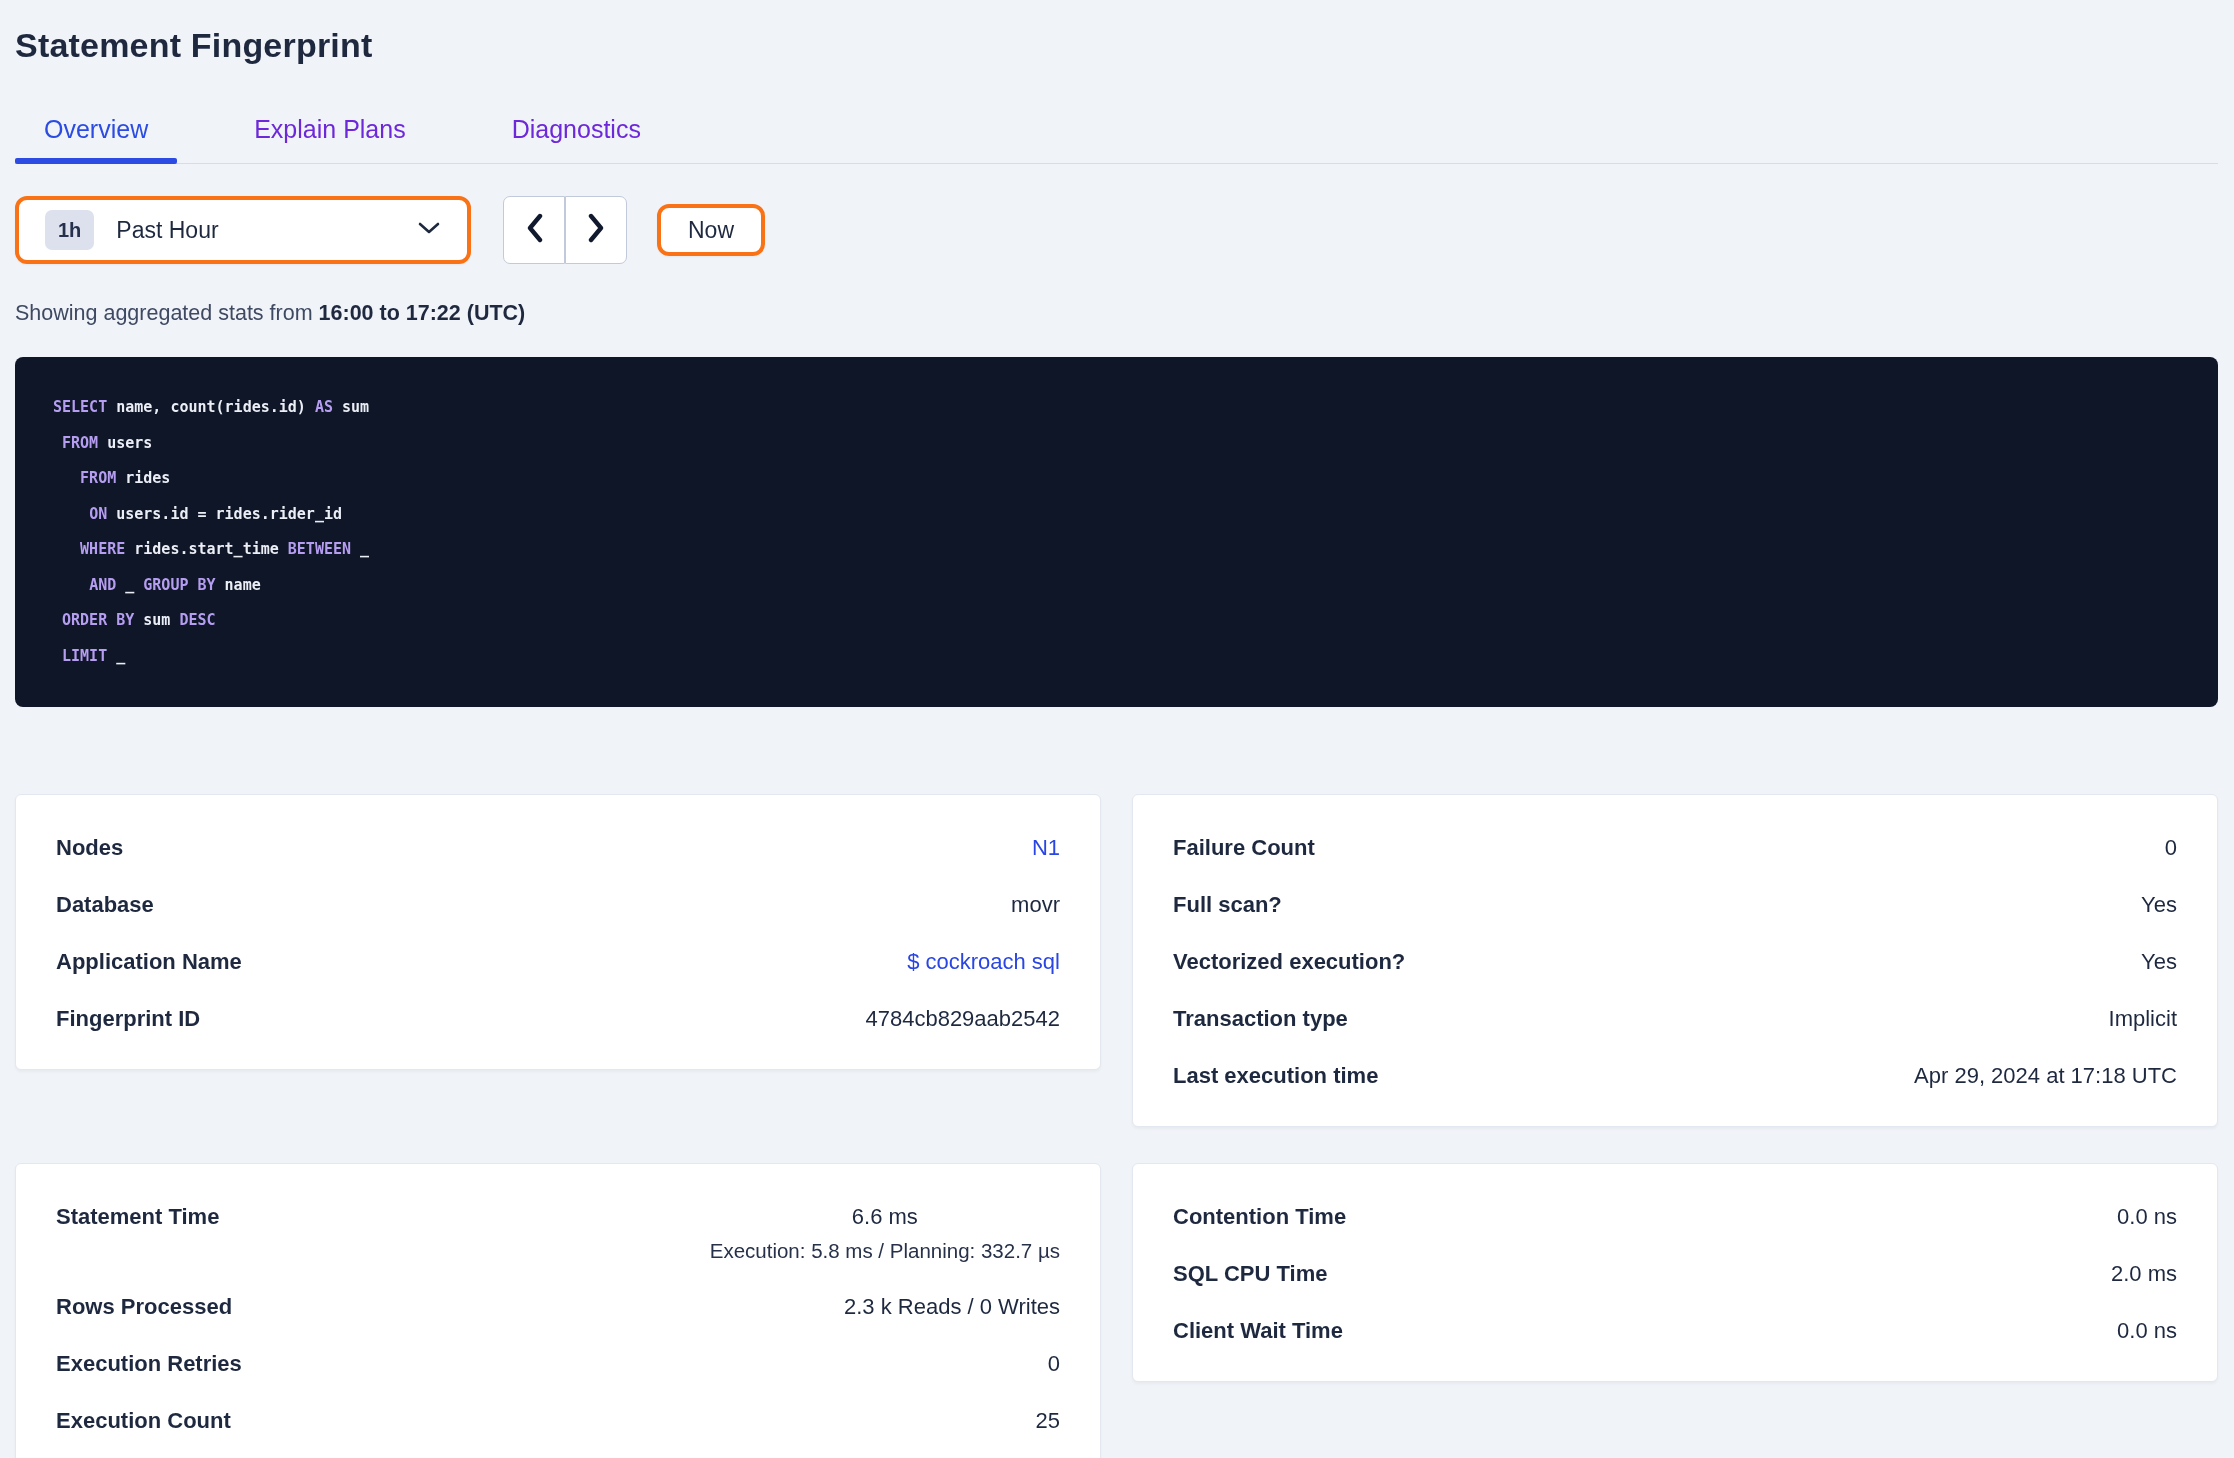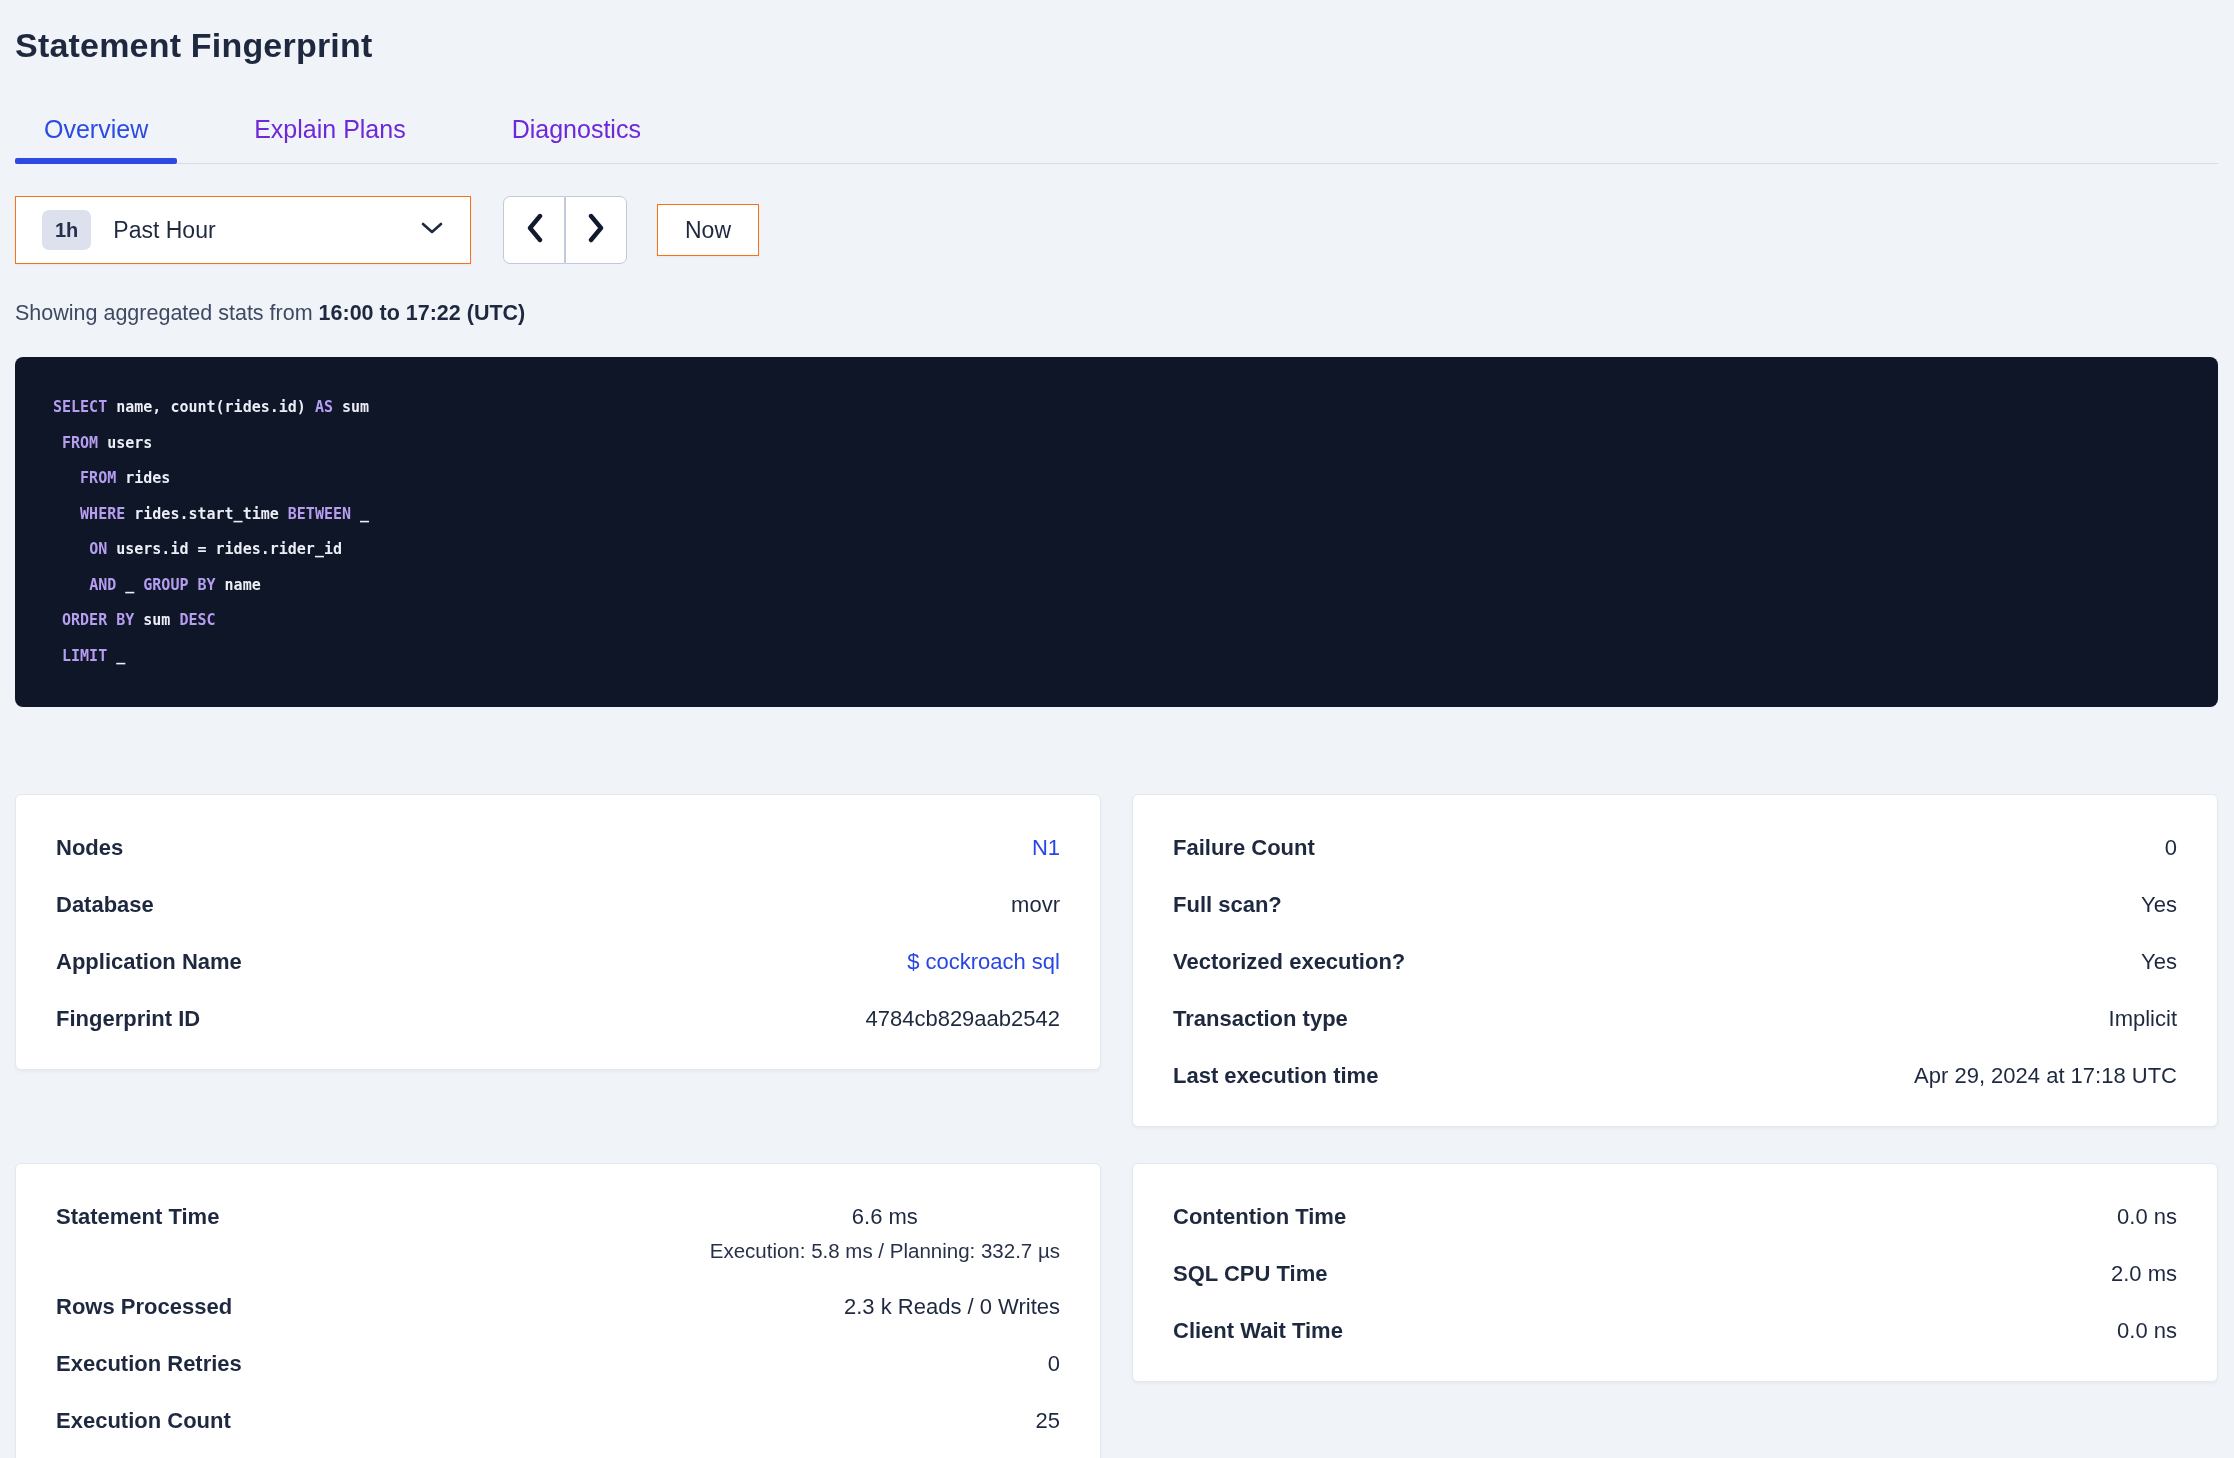--- a/index.html
+++ b/index.html
@@ -47,22 +47,22 @@
 
   
   .time-row {
     display:flex;
     align-items:center;
     margin-top:32px;
     height:68px;
   }
   .ctl {
     background:#ffffff;
-    border:1px solid #f97316;
-    border-radius:0;
+    border:4px solid #f97316;
+    border-radius:12px;
     box-shadow:0 1px 2px rgba(20,30,60,.05);
   }
   .time-dropdown {
     width:456px;
     height:68px;
     display:flex;
     align-items:center;
     padding:0 26px 0 26px;
     cursor:pointer;
   }
@@ -223,22 +223,22 @@
     </div>
     <div class="ctl now-btn">Now</div>
   </div>
 
   <div class="agg-line"><span>Showing aggregated stats from </span><b>16:00 to 17:22 (UTC)</b></div>
 
   <div class="sql-box">
       <div class="code-line"><span class="kw">SELECT</span><span class="id"> name, count(rides.id) </span><span class="kw">AS</span><span class="id"> sum</span></div>
       <div class="code-line"><span class="id"> </span><span class="kw">FROM</span><span class="id"> users</span></div>
       <div class="code-line"><span class="id">   </span><span class="kw">FROM</span><span class="id"> rides</span></div>
+      <div class="code-line"><span class="id">    </span><span class="kw">ON</span><span class="id"> users.id = rides.rider_id</span></div>
       <div class="code-line"><span class="id">   </span><span class="kw">WHERE</span><span class="id"> rides.start_time </span><span class="kw">BETWEEN</span><span class="id"> _</span></div>
-      <div class="code-line"><span class="id">    </span><span class="kw">ON</span><span class="id"> users.id = rides.rider_id</span></div>
       <div class="code-line"><span class="id">    </span><span class="kw">AND</span><span class="id"> _ </span><span class="kw">GROUP BY</span><span class="id"> name</span></div>
       <div class="code-line"><span class="id"> </span><span class="kw">ORDER BY</span><span class="id"> sum </span><span class="kw">DESC</span></div>
       <div class="code-line"><span class="id"> </span><span class="kw">LIMIT</span><span class="id"> _</span></div>
     </div>
 
   <div class="cards-grid">
     <div class="card">
         <div class="stat-row">
     <span class="stat-label">Nodes</span>
     <span class="stat-value-wrap">

